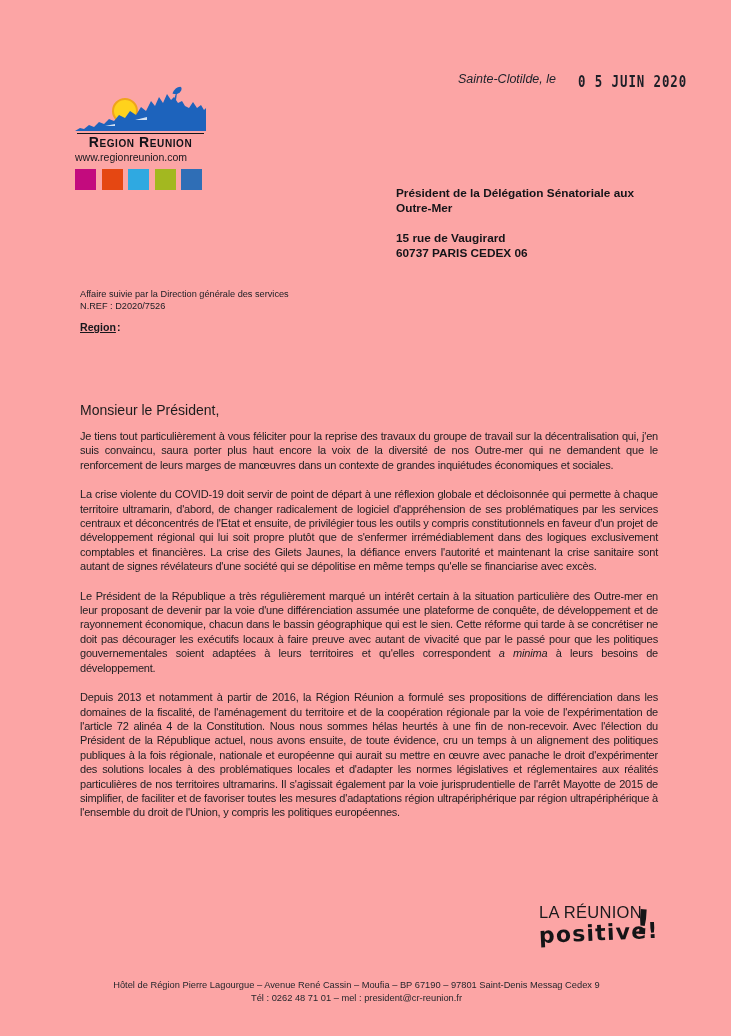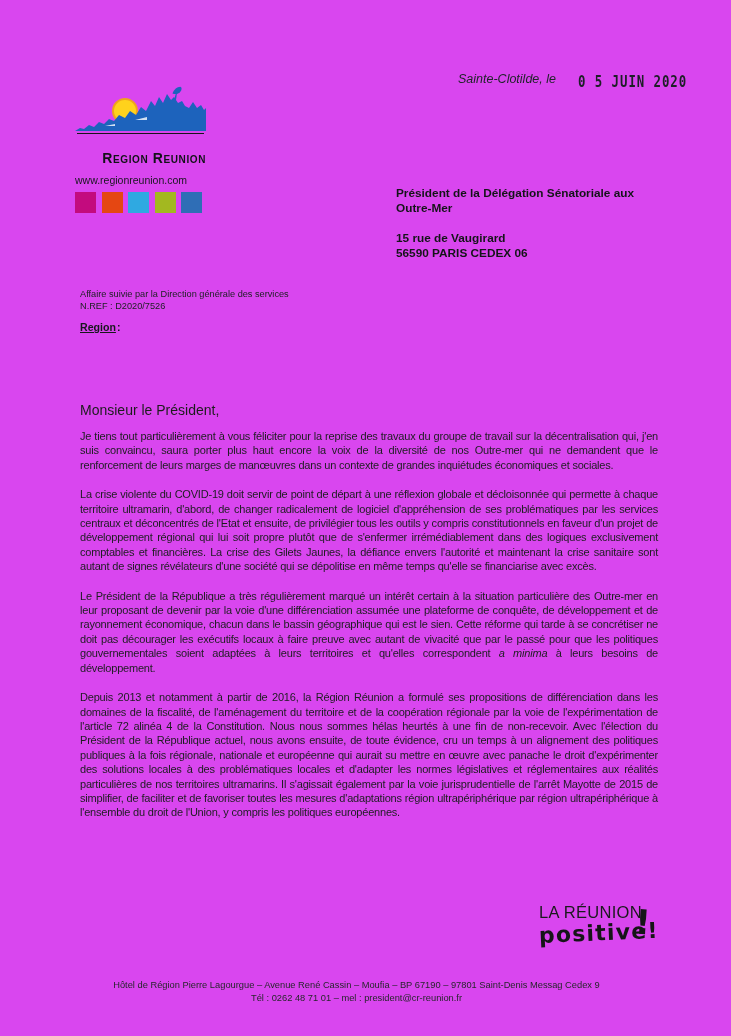--- a/index.html
+++ b/index.html
@@ -1,19 +1,19 @@
 <!DOCTYPE html>
 <html><head>
 <meta charset="utf-8">
 <style>
   html,body{margin:0;padding:0;background:#9a9a9a;}
   .page{
     position:relative;
     width:731px;height:1036px;
-    background:#d946ef;
+    background:#fca5a5;
     margin:0 auto;
     overflow:hidden;
     font-family:"Liberation Sans", sans-serif;
     color:#1c1c1c;
   }
 
   
   .date-row{position:absolute;top:72px;left:458px;display:flex;align-items:flex-start;gap:22px;}
   .place{font-style:italic;font-size:12.5px;color:#22242c;}
   .stamp{
@@ -21,25 +21,25 @@
     font-size:13.5px;font-weight:bold;color:#1d1f27;
     letter-spacing:1px;transform:scale(.92,1.18);transform-origin:left top;
     white-space:nowrap;
   }
 
   
   .logo{position:absolute;top:86px;left:75px;width:131px;}
   .logo svg{display:block;}
   .logo-rule{border-top:1.6px solid #15151a;margin:0 2px;}
   .logo-brand{
-    text-align:right;font-variant:small-caps;font-weight:bold;
-    font-size:14px;letter-spacing:.6px;color:#121218;margin-top:16px;
+    text-align:center;font-variant:small-caps;font-weight:bold;
+    font-size:14px;letter-spacing:.6px;color:#121218;margin-top:0px;
     font-family:"Liberation Sans", sans-serif;
   }
-  .logo-url{text-align:left;font-size:10.5px;color:#17171d;margin-top:8px;}
+  .logo-url{text-align:left;font-size:10.5px;color:#17171d;margin-top:1px;}
   .logo-squares{display:flex;gap:5.5px;margin-top:6px;}
   .logo-squares span{width:21px;height:21px;display:inline-block;}
 
   
   .recipient{position:absolute;top:186px;left:396px;font-weight:bold;font-size:11.8px;line-height:15px;color:#141418;}
   .recipient .addr{margin-top:15px;}
 
   
   .ref-block{position:absolute;top:288px;left:80px;font-size:9.2px;line-height:12px;color:#202026;}
   .objet-block{
@@ -106,21 +106,21 @@
       <span style="background: rgb(163, 184, 32);"></span>
       <span style="background: rgb(47, 110, 182);"></span>
     </div>
   </div>
 
   <div class="recipient">
     <div>Président de la Délégation Sénatoriale aux</div>
     <div>Outre-Mer</div>
     <div class="addr">
       <div>15 rue de Vaugirard</div>
-      <div>56590 PARIS CEDEX 06</div>
+      <div>60737 PARIS CEDEX 06</div>
     </div>
   </div>
 
   <div class="ref-block">
     <div>Affaire suivie par la Direction générale des services</div>
     <div>N.REF : D2020/7526</div>
   </div>
 
   <div class="objet-block">
     <div class="objet-label">

